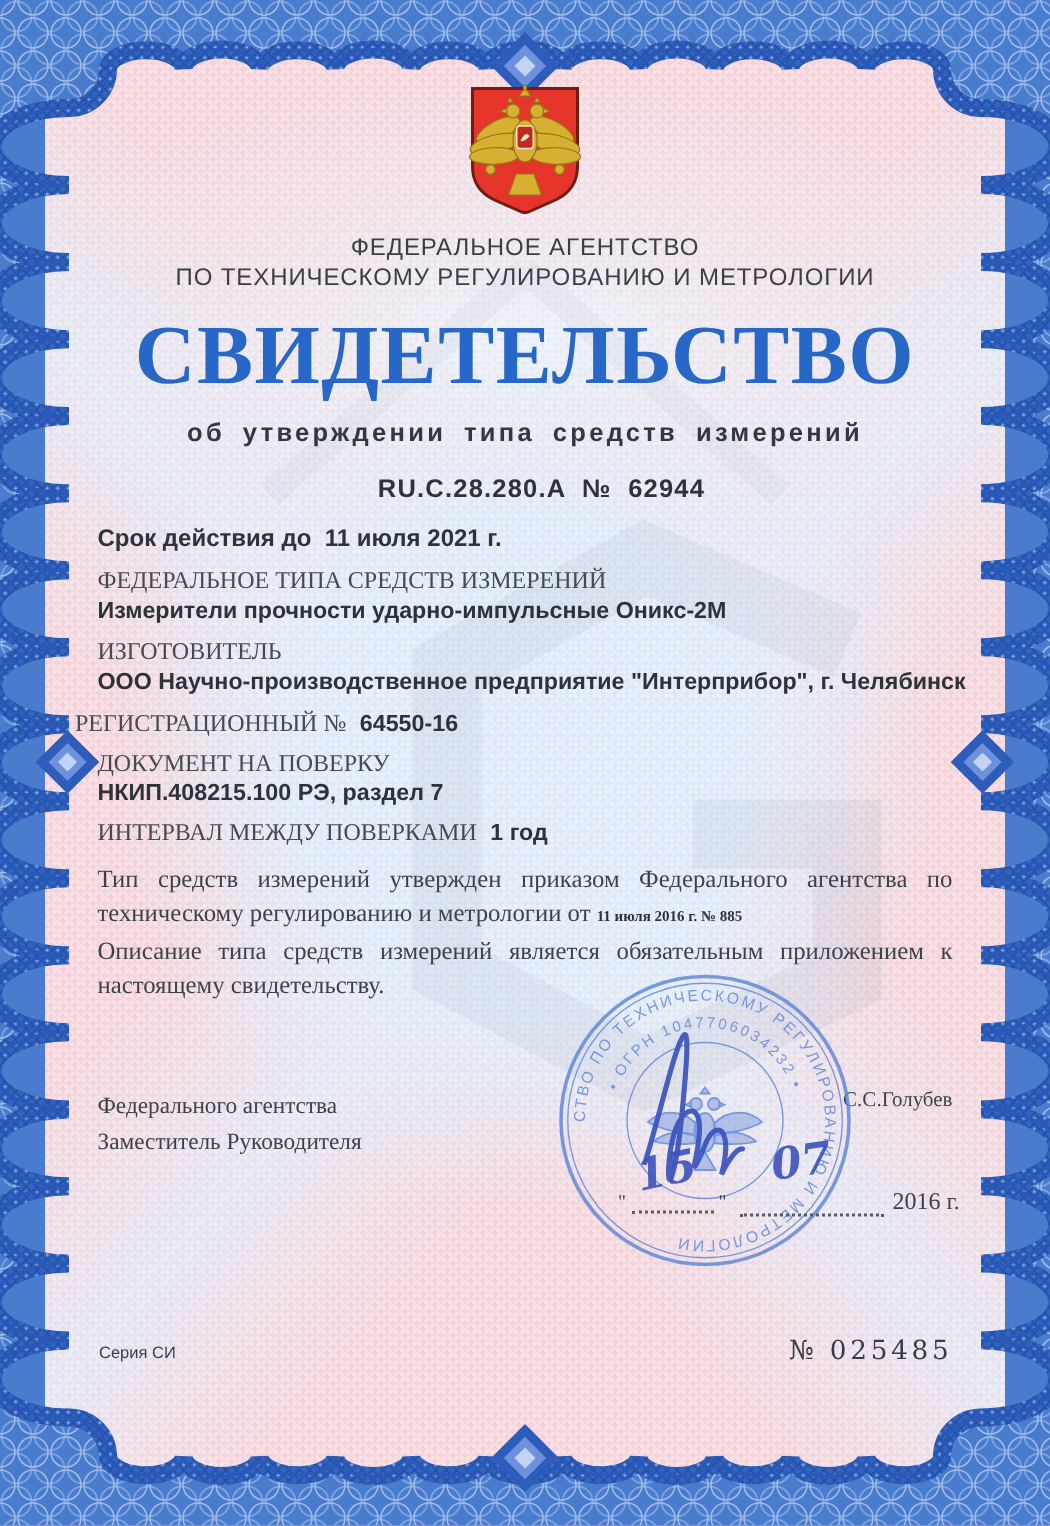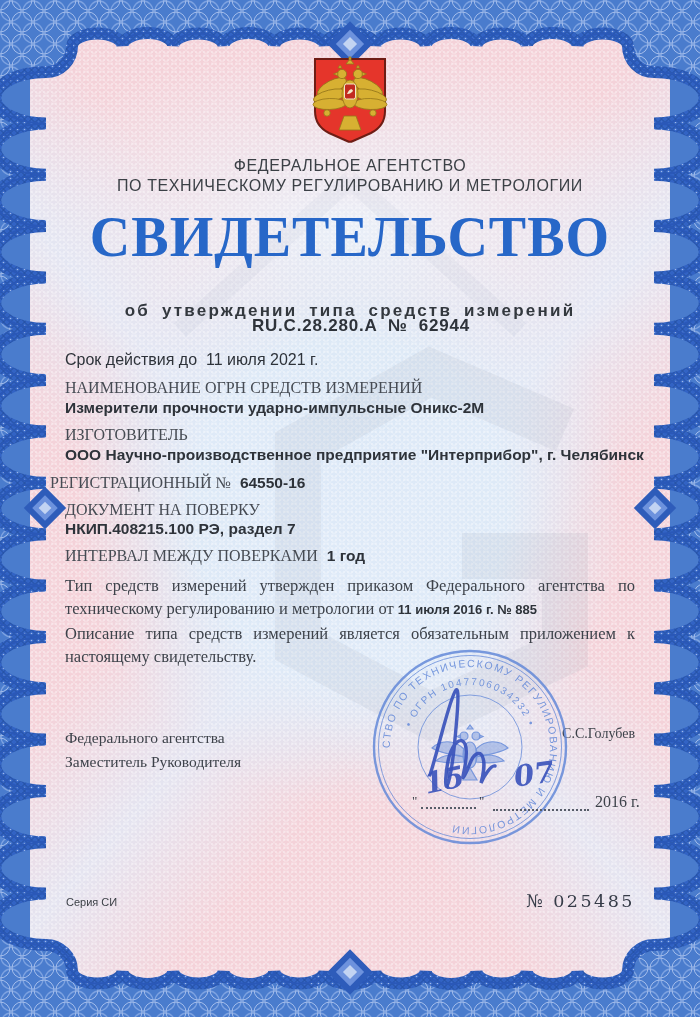--- a/index.html
+++ b/index.html
@@ -21,30 +21,30 @@
     background-size:8px 8px,8px 8px,4px 4px;}
   .watermark{position:absolute;left:0;top:0;pointer-events:none;}
   .border-svg{position:absolute;left:0;top:0;}
   .content{position:absolute;inset:0;}
   .content > *{position:absolute;}
   
   .center{left:0;width:100%;text-align:center;}
   .hdr{font-size:16px;letter-spacing:.6px;color:#3b4046;}
   .title{font-family:"Liberation Serif","DejaVu Serif",serif;font-weight:bold;
          font-size:56px;letter-spacing:1px;color:#2767c8;}
-  .subtitle{font-weight:bold;font-size:17px;letter-spacing:2.2px;word-spacing:5px;color:#33383e;margin-top:22px;}
+  .subtitle{font-weight:bold;font-size:17px;letter-spacing:2.2px;word-spacing:5px;color:#33383e;}
   .certnum{font-weight:bold;font-size:17px;letter-spacing:.8px;color:#2e333a;white-space:pre;padding-left:11px;}
-  .boldline{left:65px;font-weight:normal;font-size:16px;color:#2e333a;white-space:pre;}
+  .boldline{left:65px;font-weight:bold;font-size:16px;color:#2e333a;white-space:pre;}
   .label{left:65px;font-family:"Liberation Serif","DejaVu Serif",serif;font-size:16px;color:#464b53;}
   .value{left:65px;font-weight:bold;font-size:15.5px;color:#2e333a;}
   .row .label-part{font-family:"Liberation Serif","DejaVu Serif",serif;font-size:16px;color:#464b53;}
   .row .value-part{font-weight:bold;font-size:15.5px;color:#2e333a;margin-left:9px;}
   .para{left:65px;width:570px;font-family:"Liberation Serif","DejaVu Serif",serif;
         font-size:16.5px;line-height:23px;color:#3d424a;text-align:justify;text-align-last:left;}
-  .para b{font-family:Liberation Sans, sans-serif;font-size:13px;color:#2e333a;}
+  .para b{font-family:Liberation Serif, serif;font-size:10px;color:#2e333a;}
   .sig{left:65px;font-family:"Liberation Serif","DejaVu Serif",serif;font-size:15.5px;
        line-height:24px;color:#3d424a;}
   .signer{right:65px;text-align:right;font-family:"Liberation Serif","DejaVu Serif",serif;
           font-size:14px;color:#3d424a;}
   .hand{font-family:"DejaVu Serif","Liberation Serif",serif;font-style:italic;font-weight:bold;
         font-size:29px;color:#3a52bb;opacity:.9;}
   .dots{border-bottom:2px dotted #565c68;height:1px;}
   .q{font-family:"Liberation Serif",serif;font-size:13px;color:#3d424a;}
   .year{font-family:"Liberation Serif","DejaVu Serif",serif;font-size:16px;color:#3d424a;}
   .series{left:66px;font-size:11px;color:#3a3f45;}
@@ -141,21 +141,21 @@
     <div class="center hdr" style="top:157px">ФЕДЕРАЛЬНОЕ АГЕНТСТВО</div>
     <div class="center hdr" style="top:177px">ПО ТЕХНИЧЕСКОМУ РЕГУЛИРОВАНИЮ И МЕТРОЛОГИИ</div>
 
     <div class="center title" style="top:205px">СВИДЕТЕЛЬСТВО</div>
     <div class="center subtitle" style="top:279px">об утверждении типа средств измерений</div>
 
     <div class="center certnum" style="top:316px">RU.C.28.280.A  №  62944</div>
 
     <div class="boldline" style="top:351px">Срок действия до  11 июля 2021 г.</div>
 
-    <div class="label" style="top:379px">НАИМЕНОВАНИЕ ОГРН СРЕДСТВ ИЗМЕРЕНИЙ</div>
+    <div class="label" style="top:379px">ФЕДЕРАЛЬНОЕ ТИПА СРЕДСТВ ИЗМЕРЕНИЙ</div>
     <div class="value" style="top:399px">Измерители прочности ударно-импульсные Оникс-2М</div>
 
     <div class="label" style="top:426px">ИЗГОТОВИТЕЛЬ</div>
     <div class="value" style="top:446px">ООО Научно-производственное предприятие "Интерприбор", г. Челябинск</div>
 
     <div class="row" style="left:50px;top:474px">
       <span class="label-part">РЕГИСТРАЦИОННЫЙ №</span><span class="value-part">64550-16</span>
     </div>
 
     <div class="label" style="top:501px">ДОКУМЕНТ НА ПОВЕРКУ</div>

